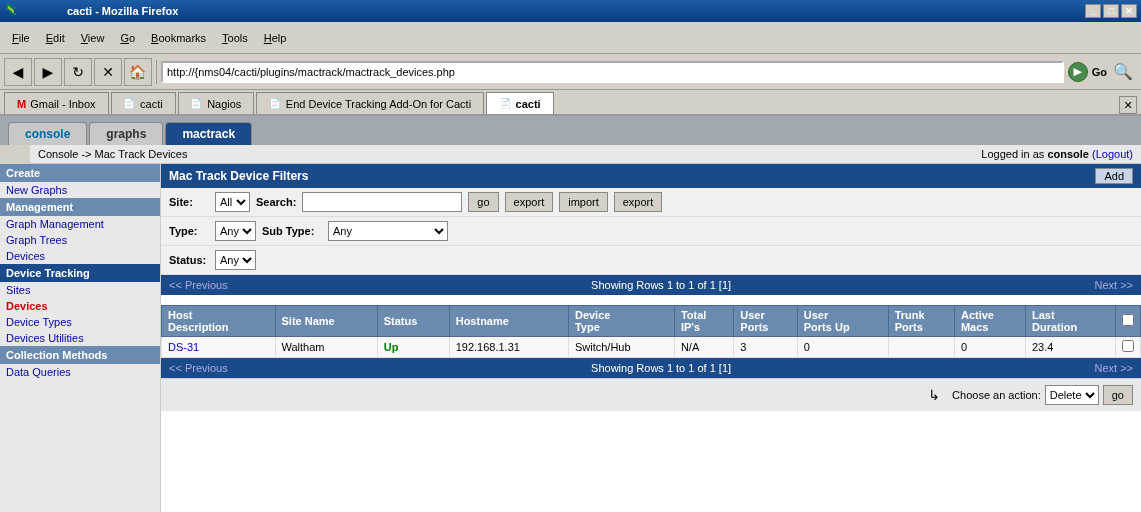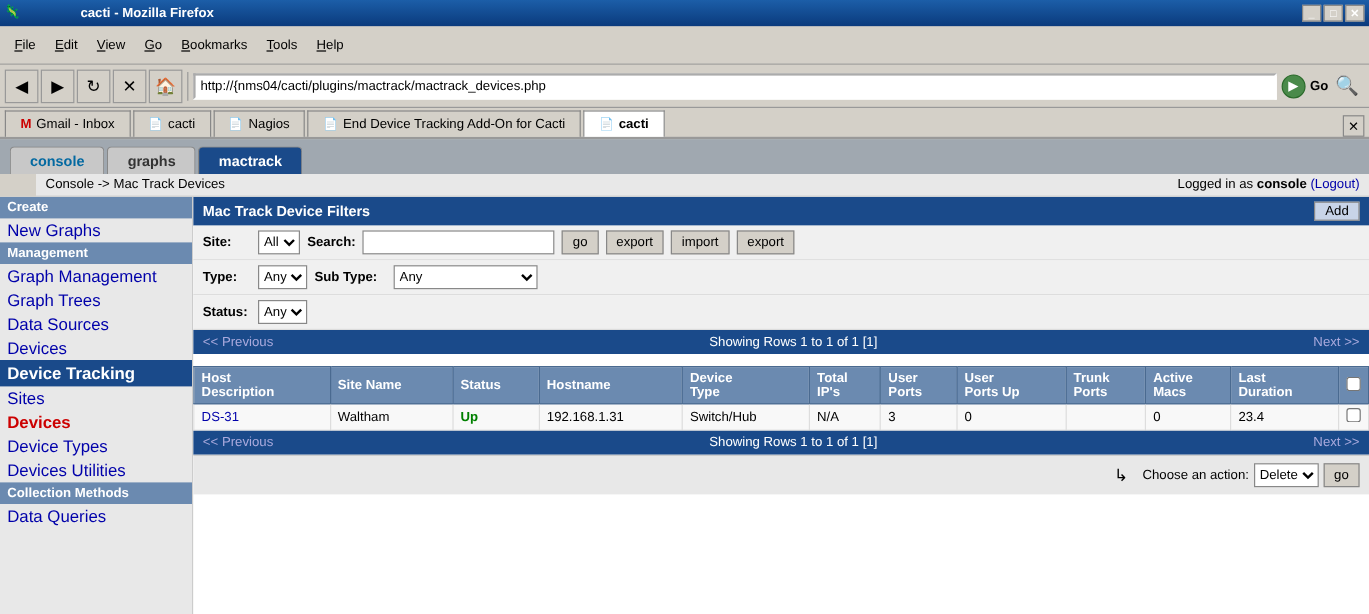--- a/index.html
+++ b/index.html
@@ -43,21 +43,21 @@
     
     .breadcrumb { background: #e8e8e8; padding: 3px 8px; font-size: 11px; border-bottom: 1px solid #ccc; display: flex; justify-content: space-between; align-items: center; margin-left: 30px; }
 
     
     .main-layout { display: flex; height: calc(512px - 22px - 22px - 36px - 26px - 28px - 22px); }
 
     
     .sidebar { width: 161px; background: #e8e8e8; border-right: 1px solid #ccc; overflow-y: auto; flex-shrink: 0; }
     .sidebar-section { }
     .sidebar-header { background: #6b8ab0; color: white; font-weight: bold; font-size: 11px; padding: 3px 6px; }
-    .sidebar-item { padding: 2px 6px; font-size: 14px; cursor: pointer; color: #00a; text-decoration: none; display: block; }
+    .sidebar-item { padding: 2px 6px; font-size: 11px; cursor: pointer; color: #00a; text-decoration: none; display: block; }
     .sidebar-item.active-section { background: #1a4a8a; color: white; font-weight: bold; padding: 3px 6px; }
     .sidebar-item.active { color: #cc0000; font-weight: bold; }
 
     
     .content { flex: 1; background: white; padding: 0; overflow-y: auto; }
 
     
     .filter-panel { background: #1a4a8a; color: white; padding: 4px 8px; font-weight: bold; font-size: 12px; display: flex; justify-content: space-between; align-items: center; }
     .add-btn { background: #c8d4e8; color: #000; border: 1px solid #888; padding: 1px 8px; font-size: 11px; cursor: pointer; }
 
@@ -177,21 +177,20 @@
 
   <div class="sidebar">
     <div class="sidebar-section">
       <div class="sidebar-header">Create</div>
       <a class="sidebar-item">New Graphs</a>
     </div>
     <div class="sidebar-section">
       <div class="sidebar-header">Management</div>
       <a class="sidebar-item">Graph Management</a>
       <a class="sidebar-item">Graph Trees</a>
-      <a class="sidebar-item">Data Sources</a>
       <a class="sidebar-item">Devices</a>
     </div>
     <div class="sidebar-section">
       <div class="sidebar-item active-section">Device Tracking</div>
       <a class="sidebar-item">Sites</a>
       <a class="sidebar-item active">Devices</a>
       <a class="sidebar-item">Device Types</a>
       <a class="sidebar-item">Devices Utilities</a>
     </div>
     <div class="sidebar-section">

